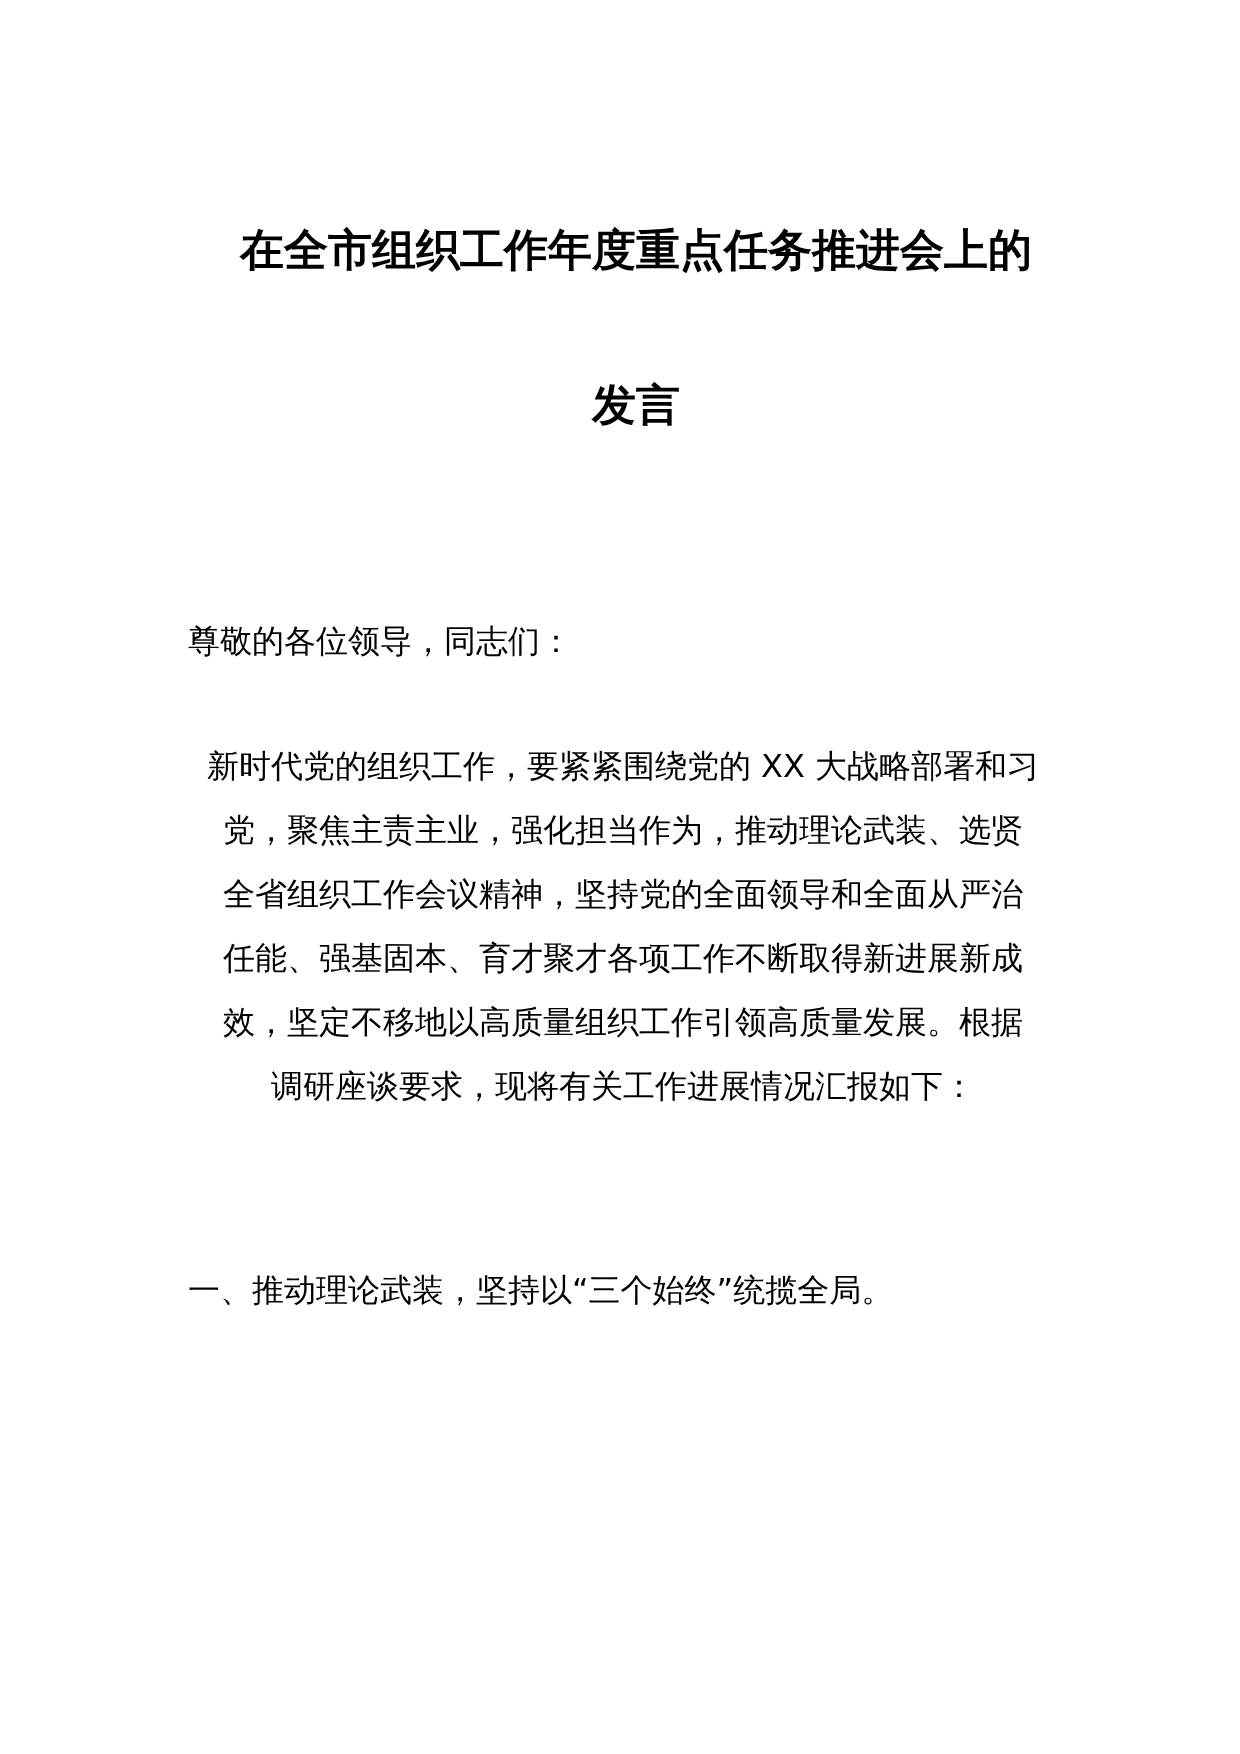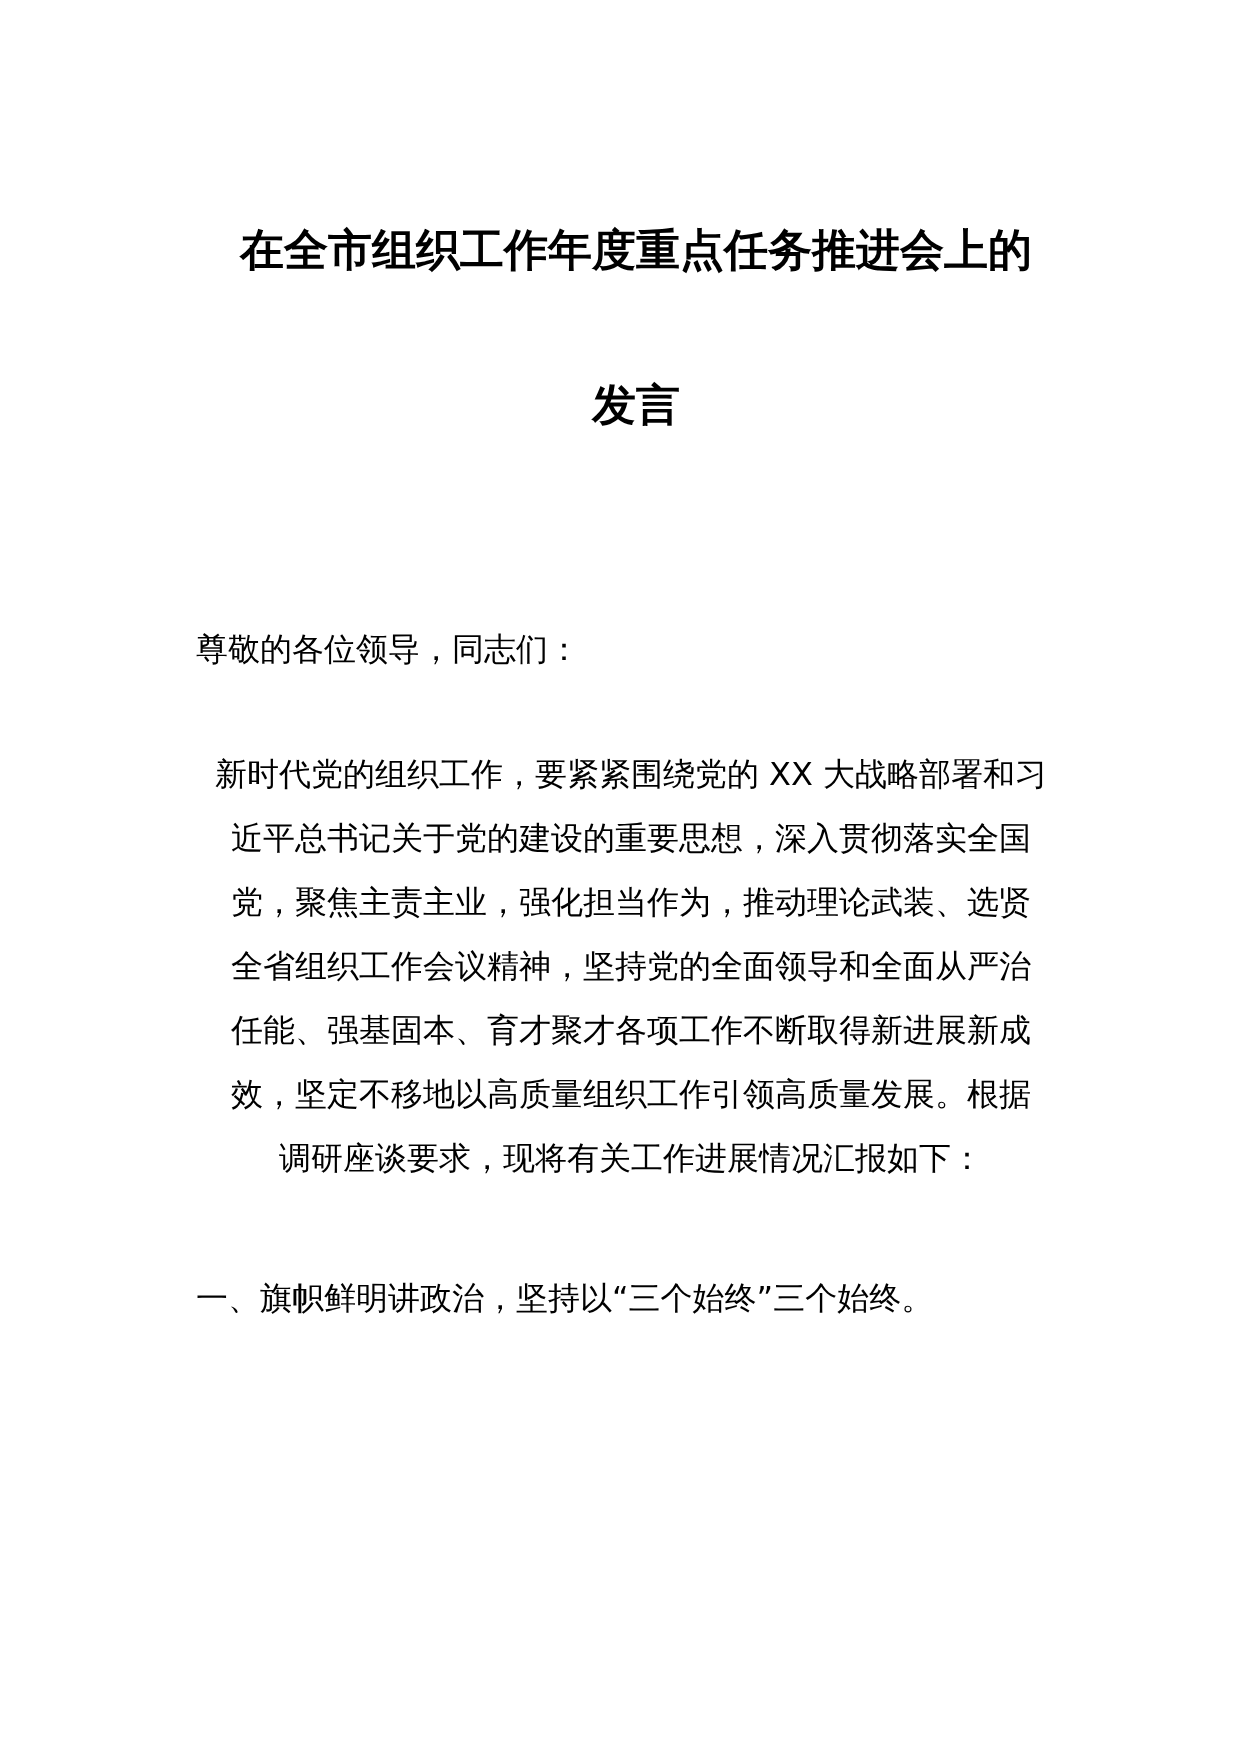--- a/index.html
+++ b/index.html
@@ -34,21 +34,21 @@
       margin: 16px;
     }
     .title-line1 { top: 206px; }
     .title-line2 { top: 362px; font-family: Liberation Serif, serif; }
     .body-text {
       position: absolute;
       left: 188px;
       width: 870px;
       font-size: 32px;
       line-height: 64px;
-      margin: 8px;
+      margin: 0;
       white-space: nowrap;
     }
     .line {
       display: block;
       height: 64px;
       white-space: nowrap;
     }
     .salutation { top: 609px; }
     .para1 { top: 734px; text-align: center; }
     .heading1 { top: 1258px; }
@@ -59,24 +59,23 @@
 
 <div class="page">
 
   <h1 class="title title-line1">在全市组织工作年度重点任务推进会上的</h1>
   <h1 class="title title-line2">发言</h1>
 
   <p class="body-text salutation">尊敬的各位领导，同志们：</p>
 
   <div class="body-text para1">
     <span class="line">新时代党的组织工作，要紧紧围绕党的 XX 大战略部署和习</span>
-    <span class="line">近平总书记关于党的建设的重要思想，深入贯彻落实全国</span>
     <span class="line">党，聚焦主责主业，强化担当作为，推动理论武装、选贤</span>
     <span class="line">全省组织工作会议精神，坚持党的全面领导和全面从严治</span>
     <span class="line">任能、强基固本、育才聚才各项工作不断取得新进展新成</span>
     <span class="line">效，坚定不移地以高质量组织工作引领高质量发展。根据</span>
     <span class="line">调研座谈要求，现将有关工作进展情况汇报如下：</span>
   </div>
 
-  <p class="body-text heading1">一、旗帜鲜明讲政治，坚持以“三个始终”三个始终。</p>
+  <p class="body-text heading1">一、推动理论武装，坚持以“三个始终”统揽全局。</p>
 
 
 </div>
 
 </body></html>

